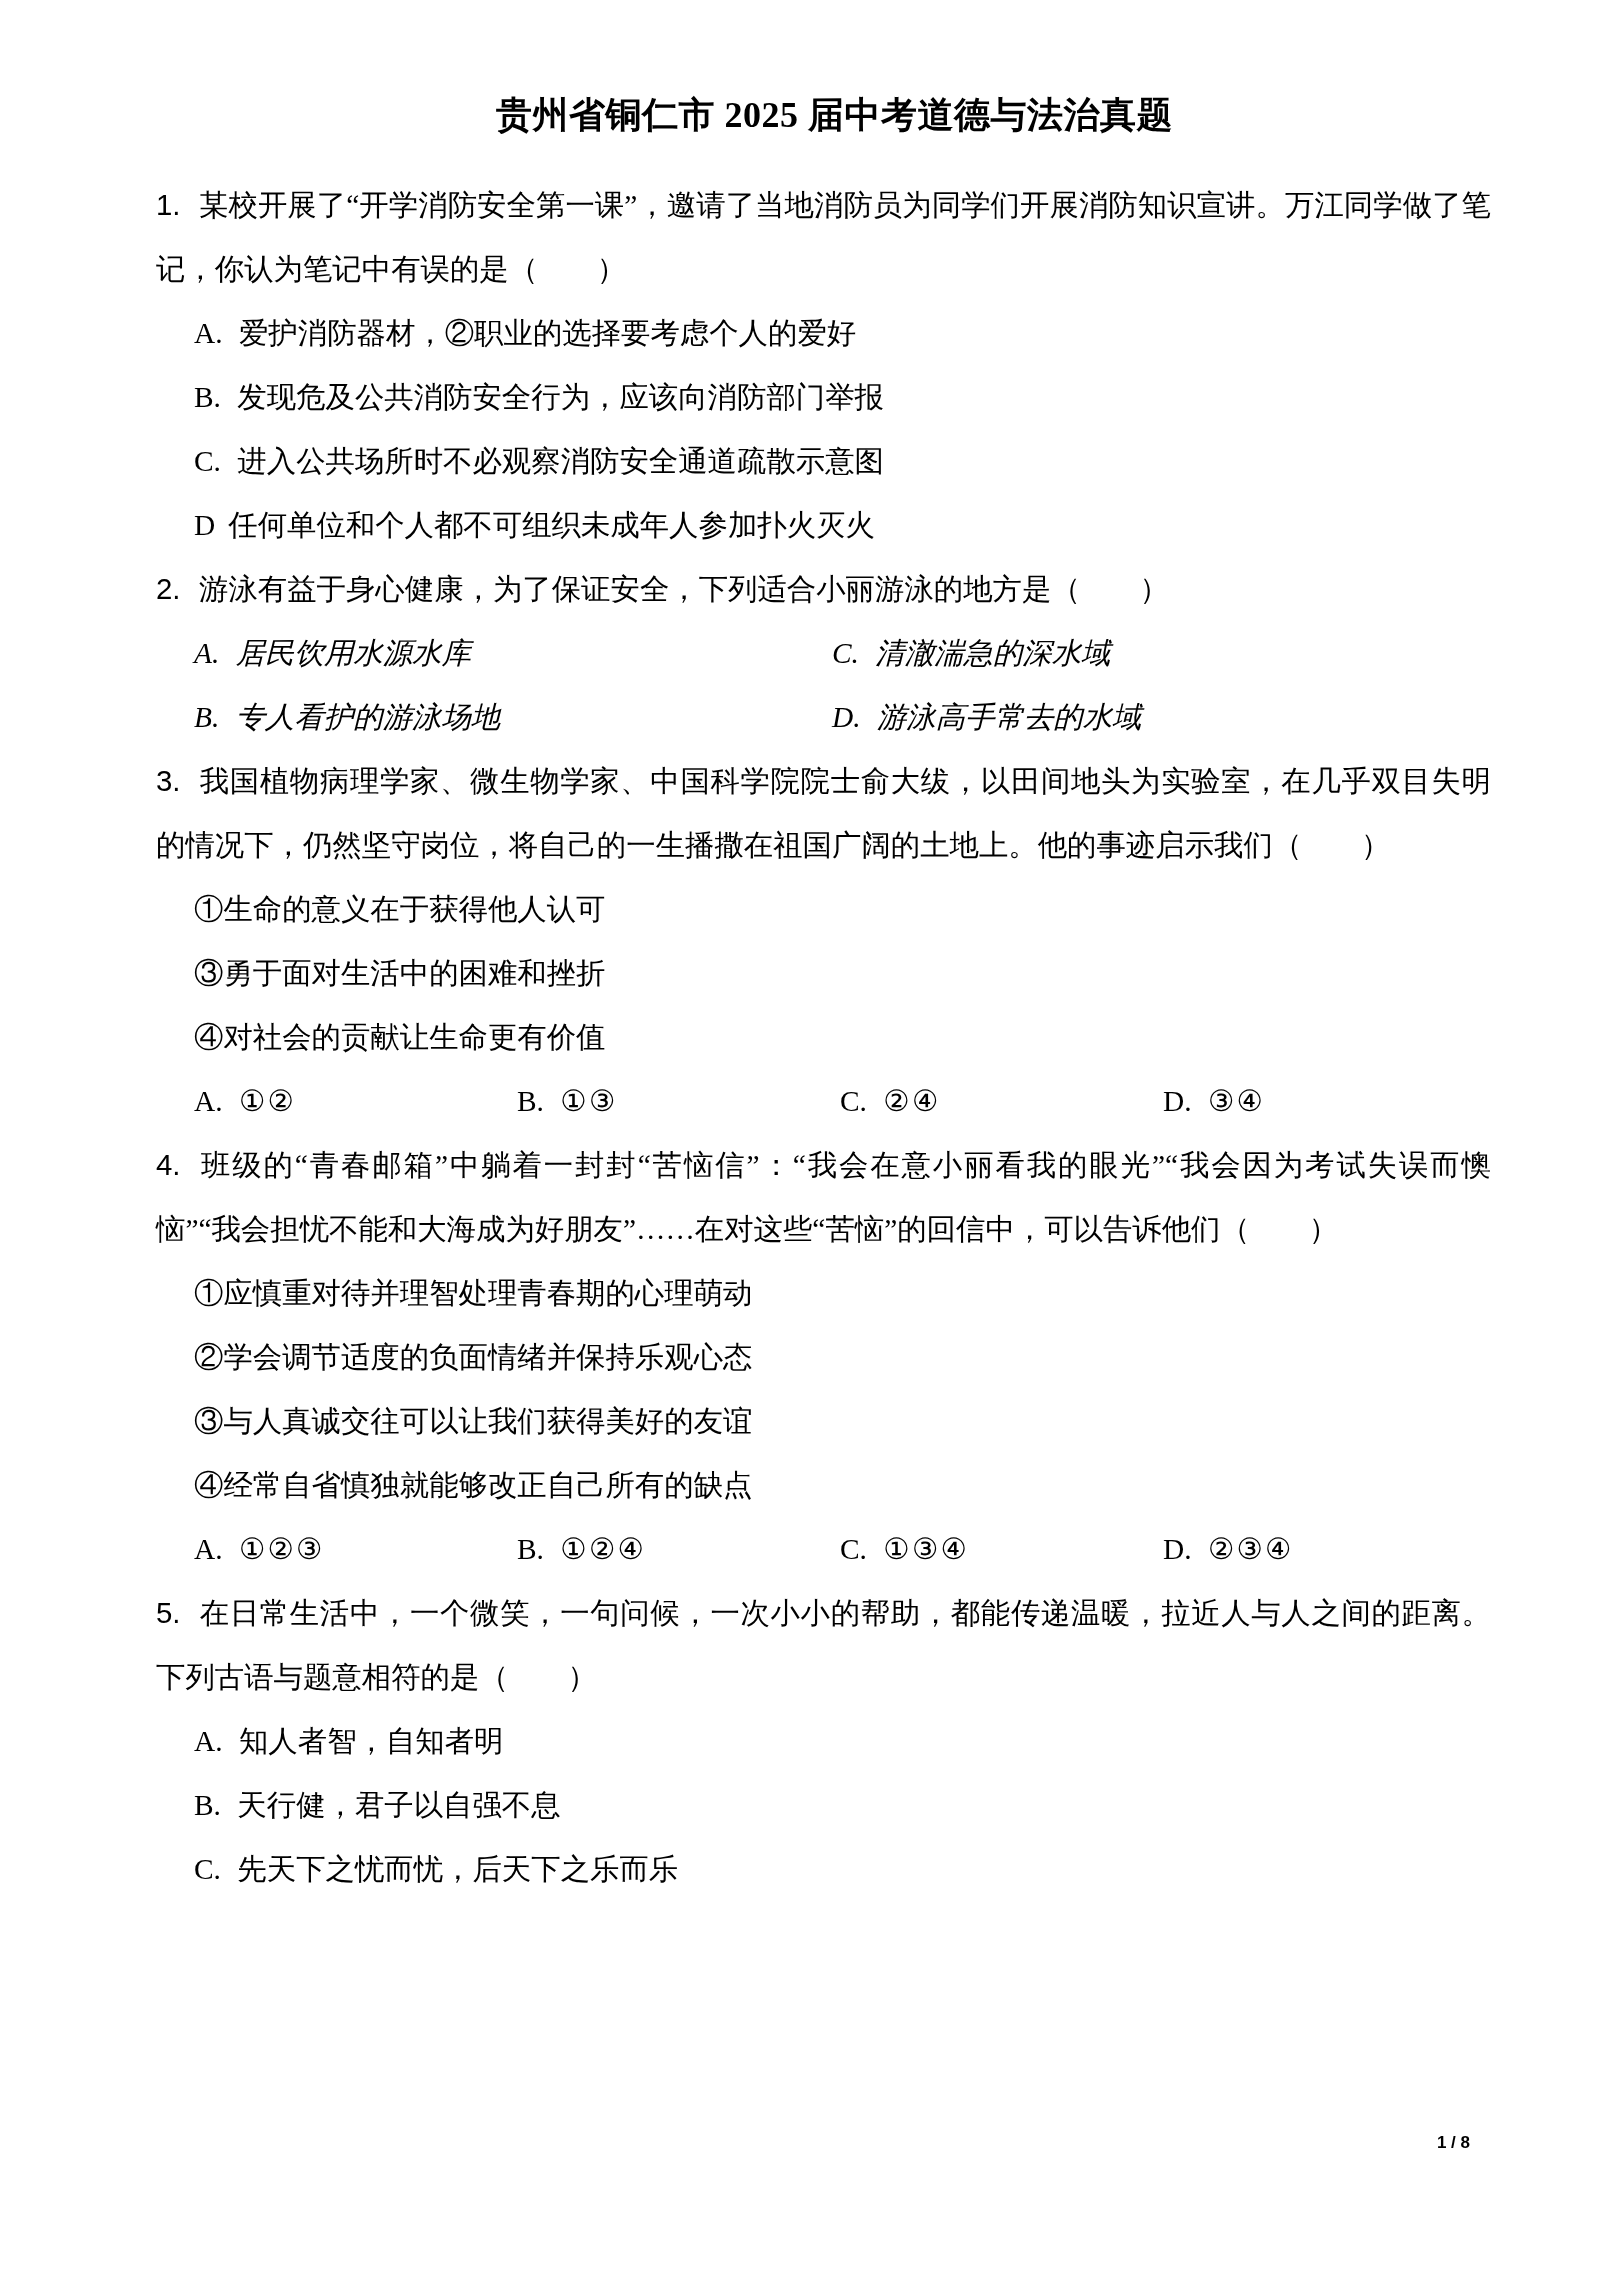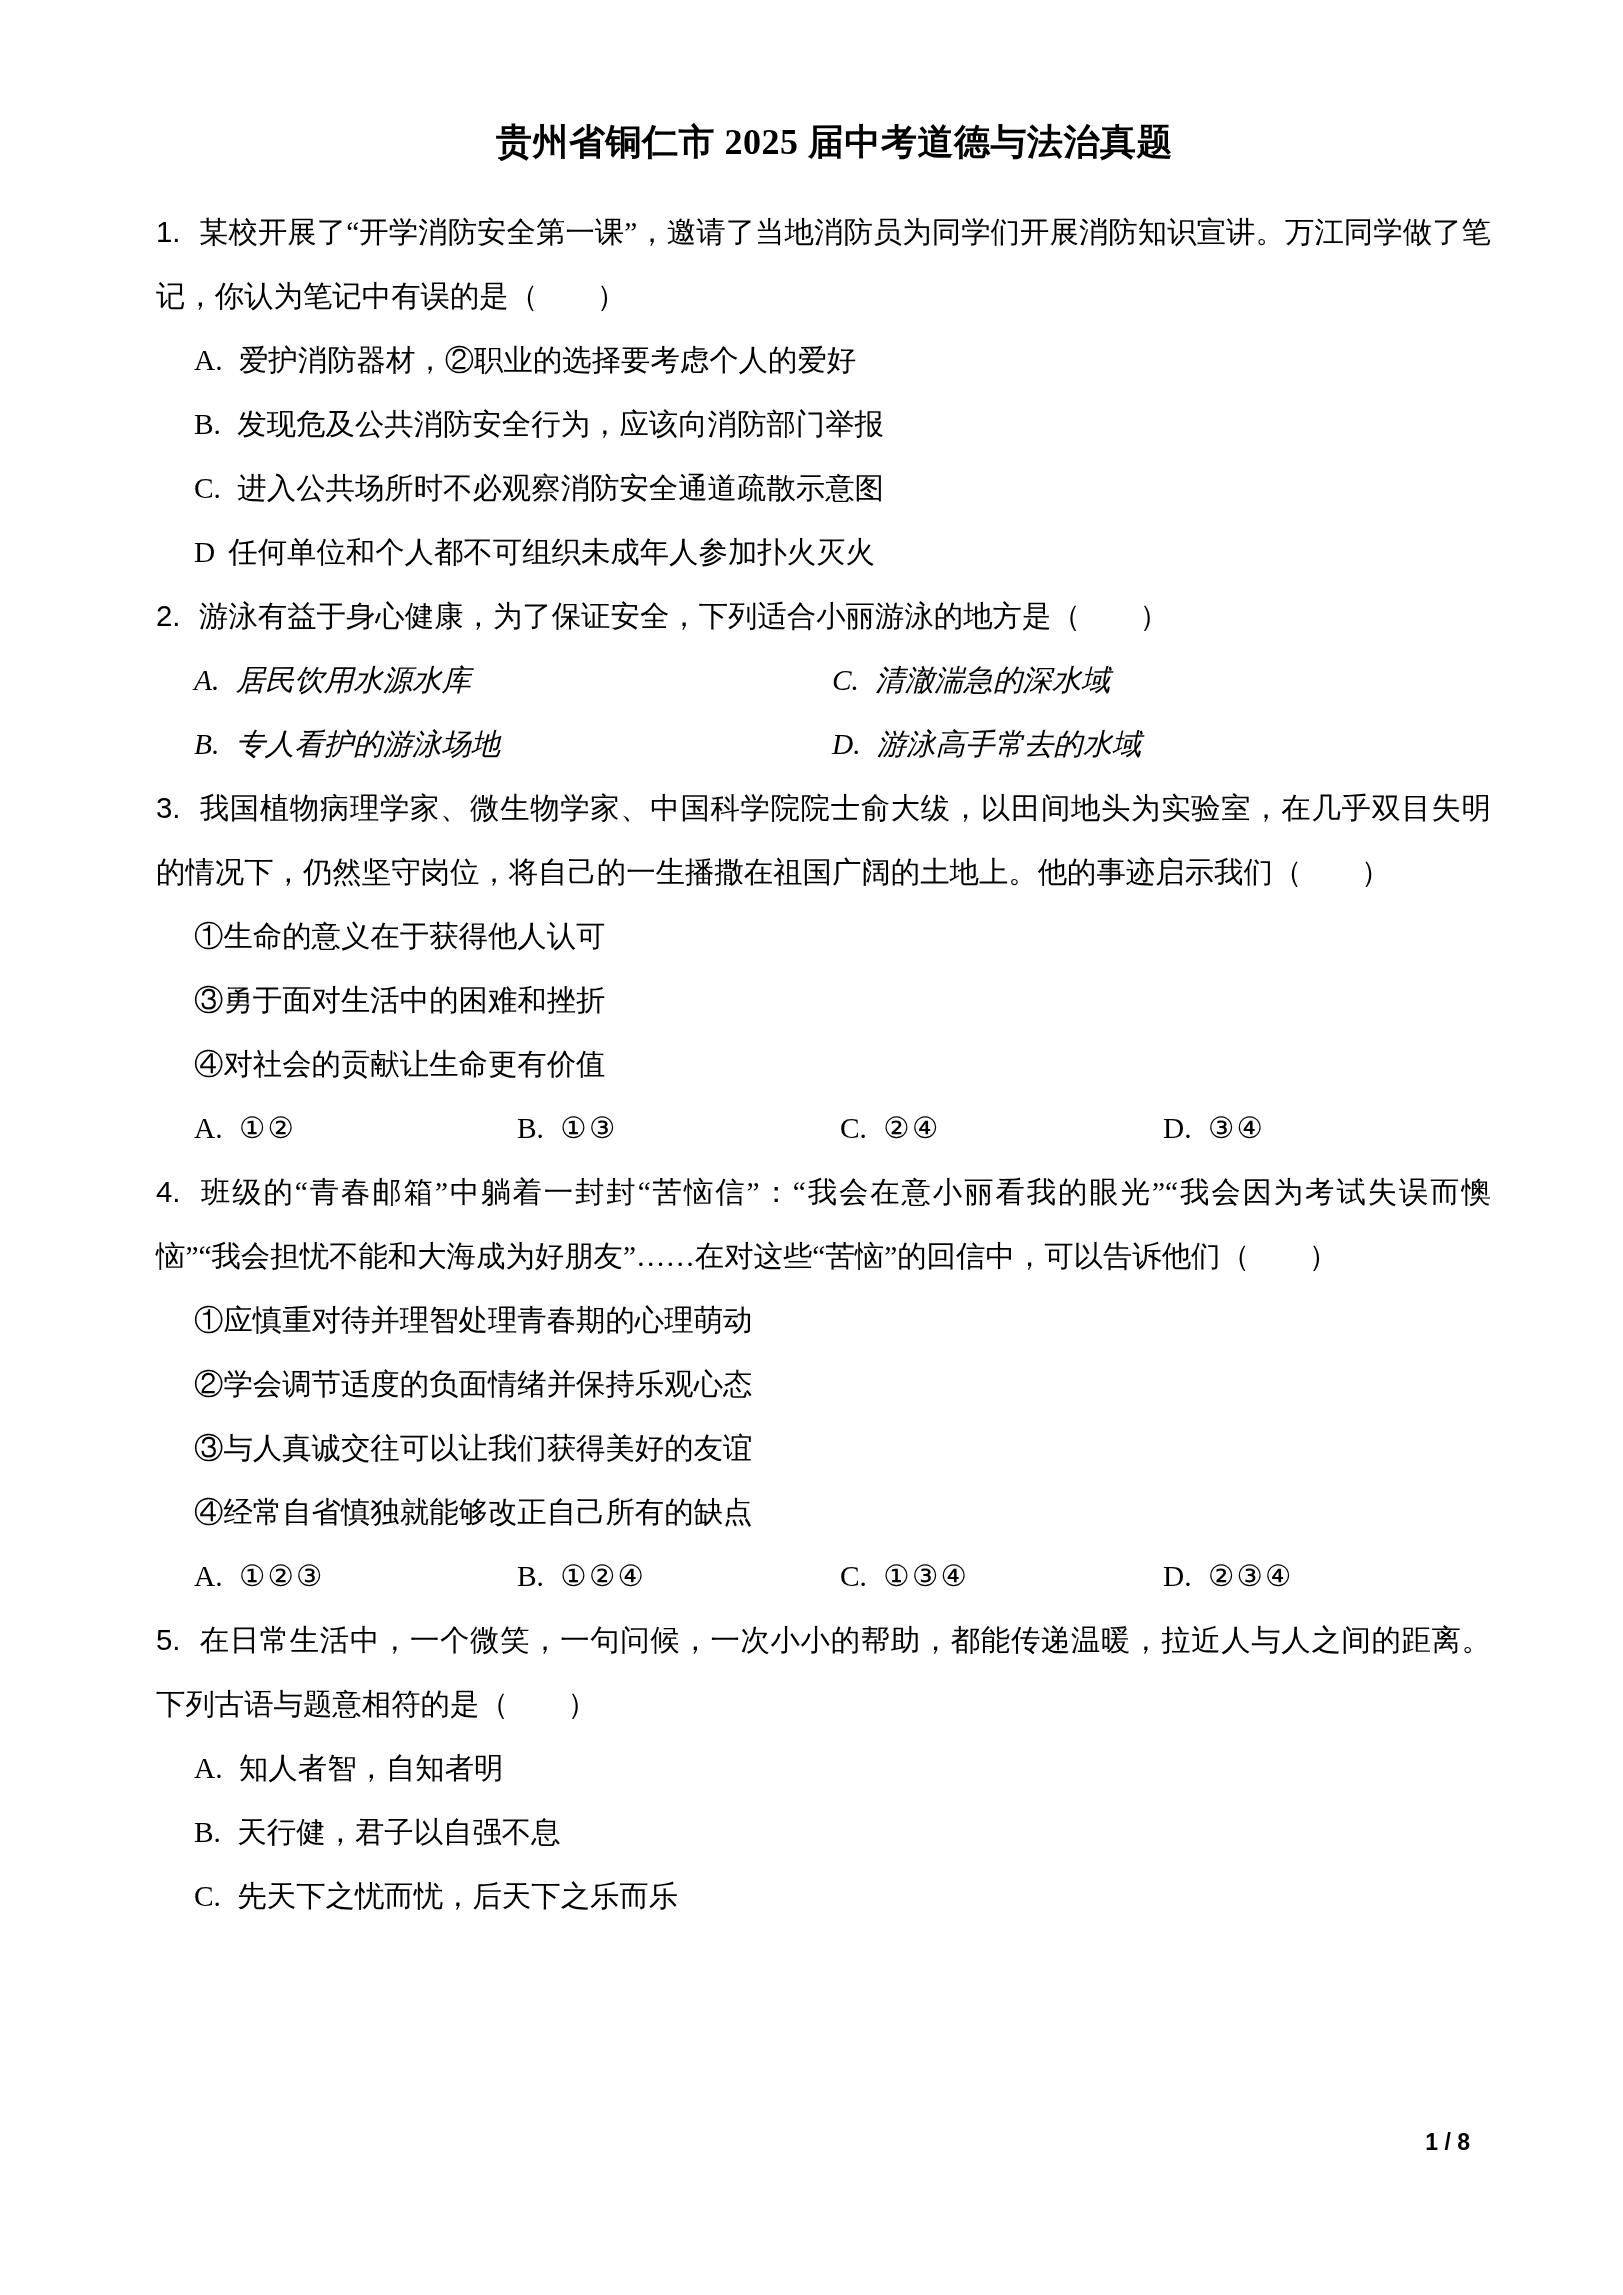--- a/index.html
+++ b/index.html
@@ -7,21 +7,21 @@
   .page {
     position: relative;
     width: 1623px;
     height: 2295px;
     background: #ffffff;
     color: #000000;
     font-family: "Liberation Serif", "DejaVu Serif", serif;
     overflow: hidden;
   }
   .doc-title {
-    padding-top: 118px;
+    padding-top: 91px;
     text-align: center;
     font-size: 36px;
     font-weight: 700;
     letter-spacing: 0.5px;
     margin-left: 46px;
   }
   .content {
     margin: 33px 132px 0 156px;
     font-size: 29.4px;
     line-height: 64px;
@@ -45,21 +45,21 @@
     display: grid;
     grid-template-columns: 323px 323px 323px auto;
   }
   .circled { letter-spacing: 2.2px; }
   .page-number {
     position: absolute;
     top: 2126px;
     right: 153px;
     font-family: "Liberation Sans", "DejaVu Sans", sans-serif;
     font-weight: 700;
-    font-size: 23px;
+    font-size: 17px;
     line-height: 33px;
   }
 </style>
 </head>
 <body>
 
 <div class="page">
 
   <h1 class="doc-title">贵州省铜仁市 2025 届中考道德与法治真题</h1>
 

